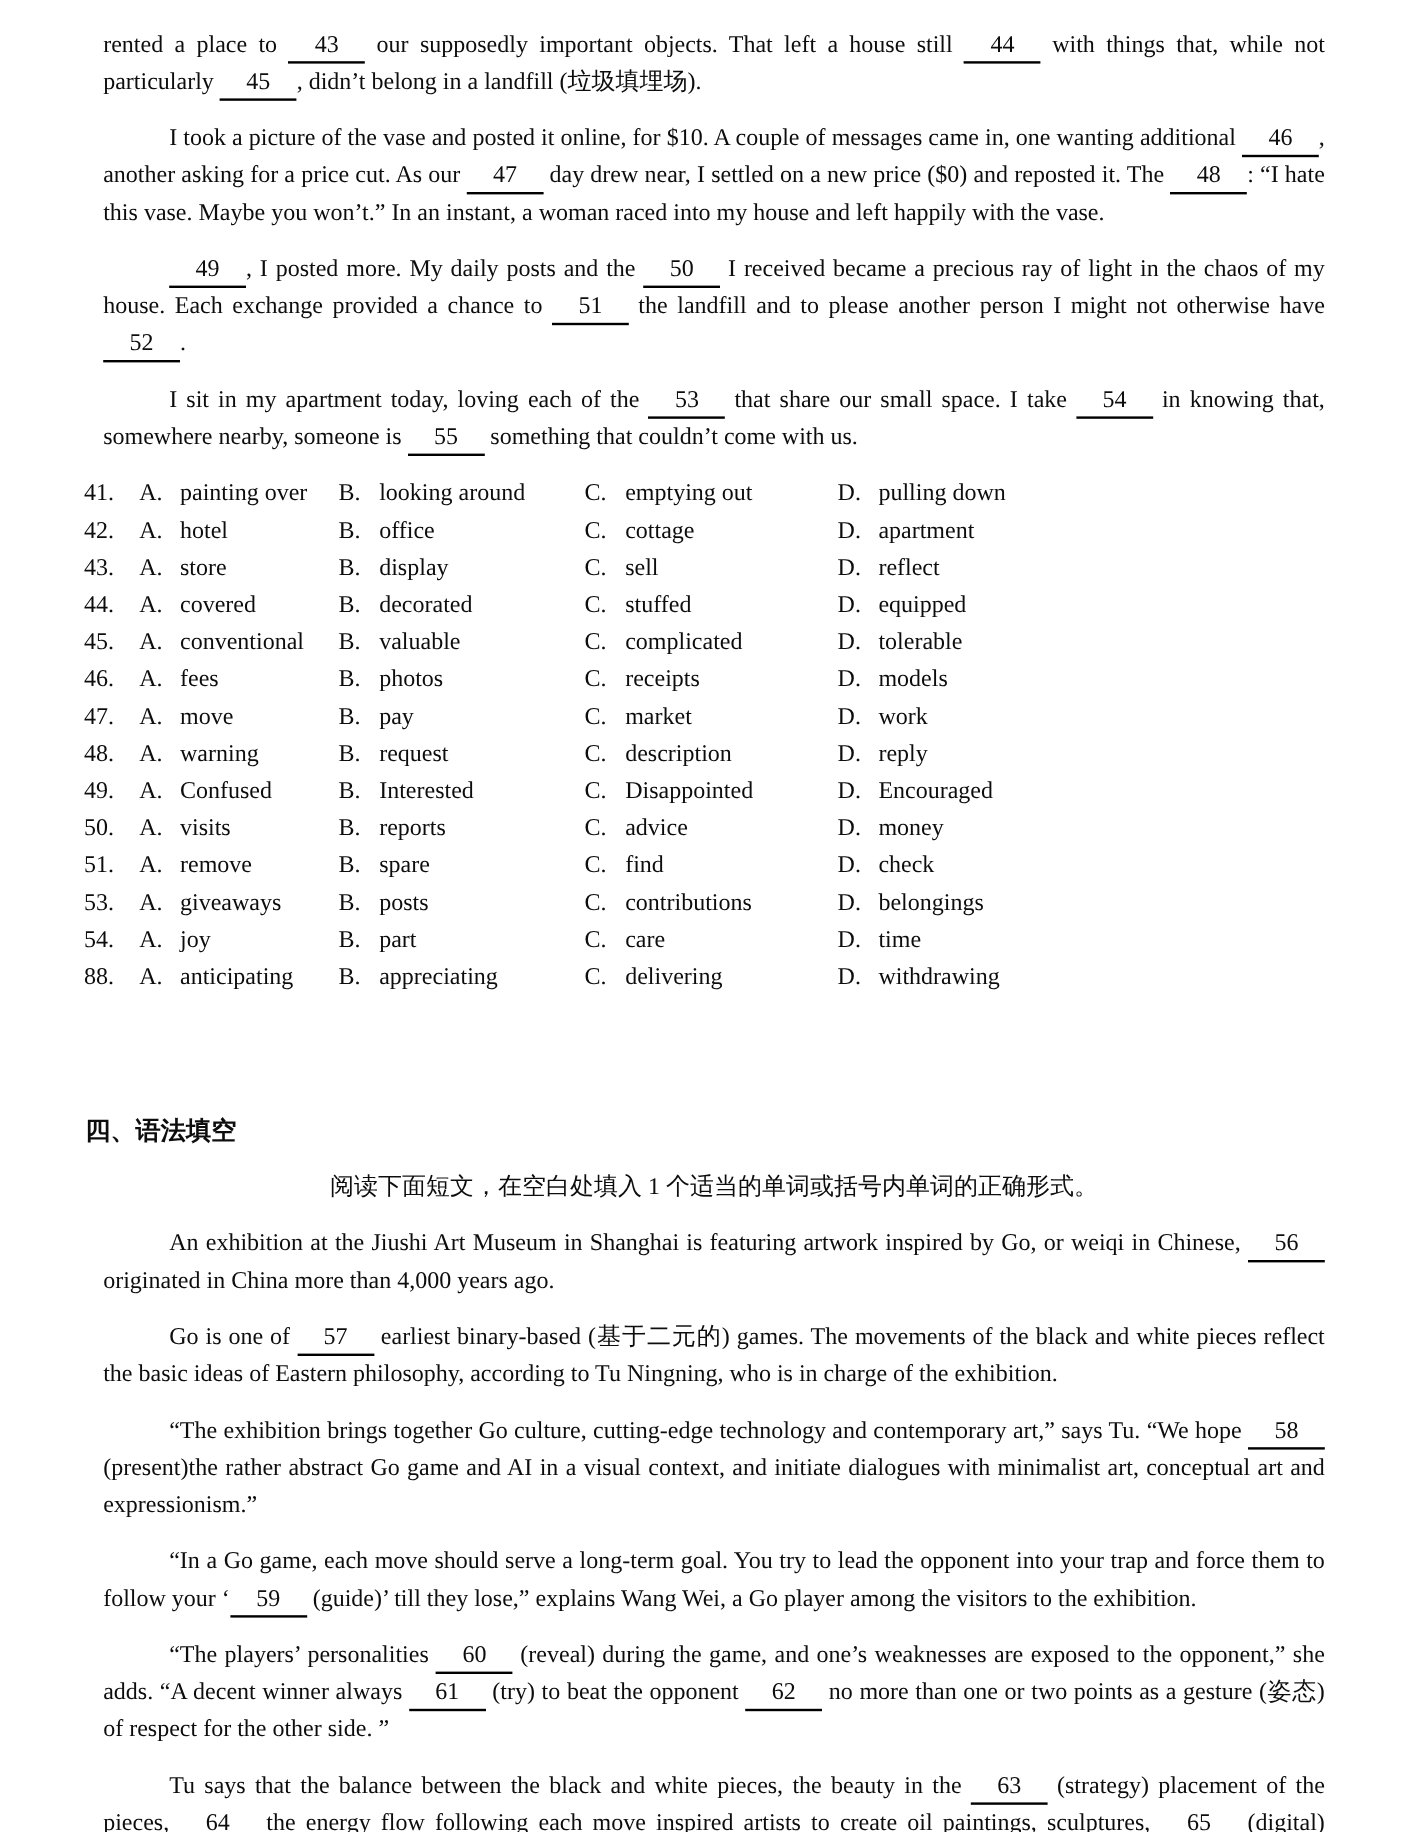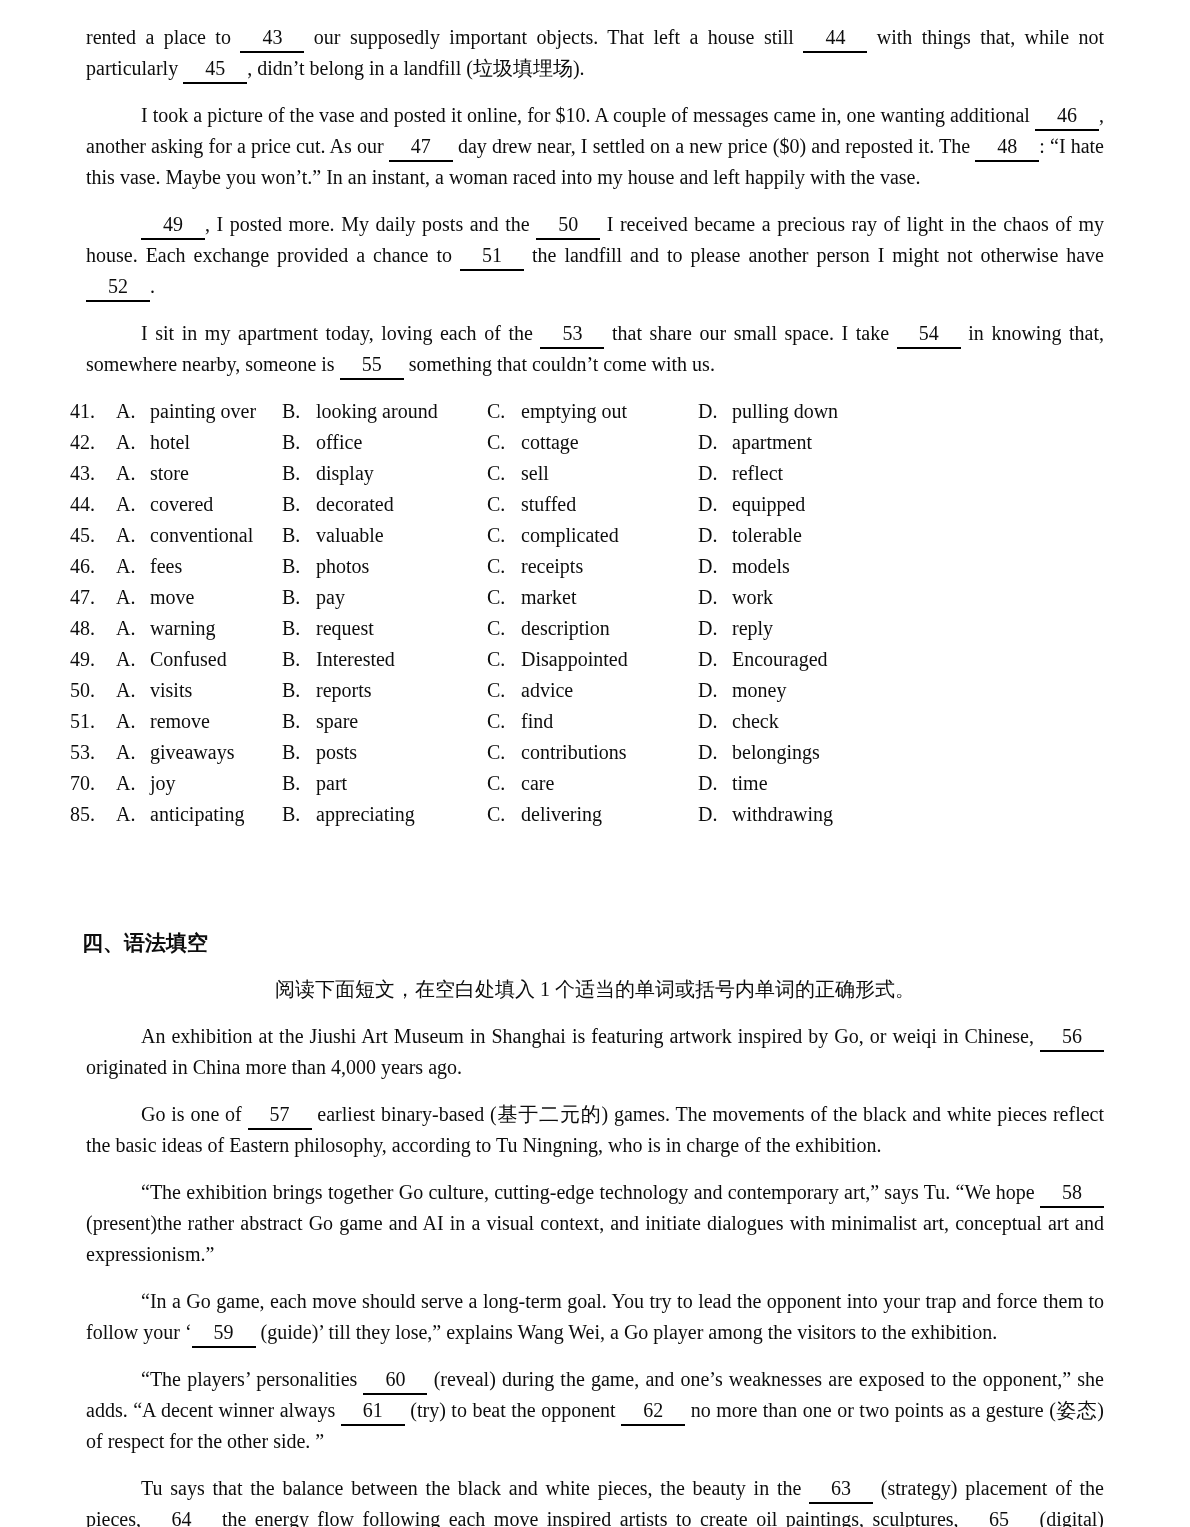--- a/index.html
+++ b/index.html
@@ -41,21 +41,21 @@
   }
   .opt-cell { white-space: nowrap; overflow: visible; }
   .opt-letter { display: inline-block; width: 34px; }
 
   
   .sec {
     font-family: "Liberation Sans", "DejaVu Sans", sans-serif;
     font-weight: bold;
     font-size: 21px;
     line-height: 31px;
-    margin: 12px;
+    margin: 1px;
   }
   .grammar { margin-top: 97px; }
   .instr { text-align: center; }
   .writing { margin-top: 88px; }
 </style>
 </head>
 <body>
 
 <div class="page">
 
@@ -145,28 +145,28 @@
         <span class="opt-cell"><span class="opt-letter">D.</span><span class="opt-word">check</span></span>
       </div>
       <div class="opt-row">
         <span class="opt-num">53.</span>
         <span class="opt-cell"><span class="opt-letter">A.</span><span class="opt-word">giveaways</span></span>
         <span class="opt-cell"><span class="opt-letter">B.</span><span class="opt-word">posts</span></span>
         <span class="opt-cell"><span class="opt-letter">C.</span><span class="opt-word">contributions</span></span>
         <span class="opt-cell"><span class="opt-letter">D.</span><span class="opt-word">belongings</span></span>
       </div>
       <div class="opt-row">
-        <span class="opt-num">70.</span>
+        <span class="opt-num">54.</span>
         <span class="opt-cell"><span class="opt-letter">A.</span><span class="opt-word">joy</span></span>
         <span class="opt-cell"><span class="opt-letter">B.</span><span class="opt-word">part</span></span>
         <span class="opt-cell"><span class="opt-letter">C.</span><span class="opt-word">care</span></span>
         <span class="opt-cell"><span class="opt-letter">D.</span><span class="opt-word">time</span></span>
       </div>
       <div class="opt-row">
-        <span class="opt-num">85.</span>
+        <span class="opt-num">88.</span>
         <span class="opt-cell"><span class="opt-letter">A.</span><span class="opt-word">anticipating</span></span>
         <span class="opt-cell"><span class="opt-letter">B.</span><span class="opt-word">appreciating</span></span>
         <span class="opt-cell"><span class="opt-letter">C.</span><span class="opt-word">delivering</span></span>
         <span class="opt-cell"><span class="opt-letter">D.</span><span class="opt-word">withdrawing</span></span>
       </div>
     </div>
 
   <div class="grammar">
     <h2 class="sec">四、语法填空</h2>
     <p class="line instr">阅读下面短文，在空白处填入 1 个适当的单词或括号内单词的正确形式。</p>

